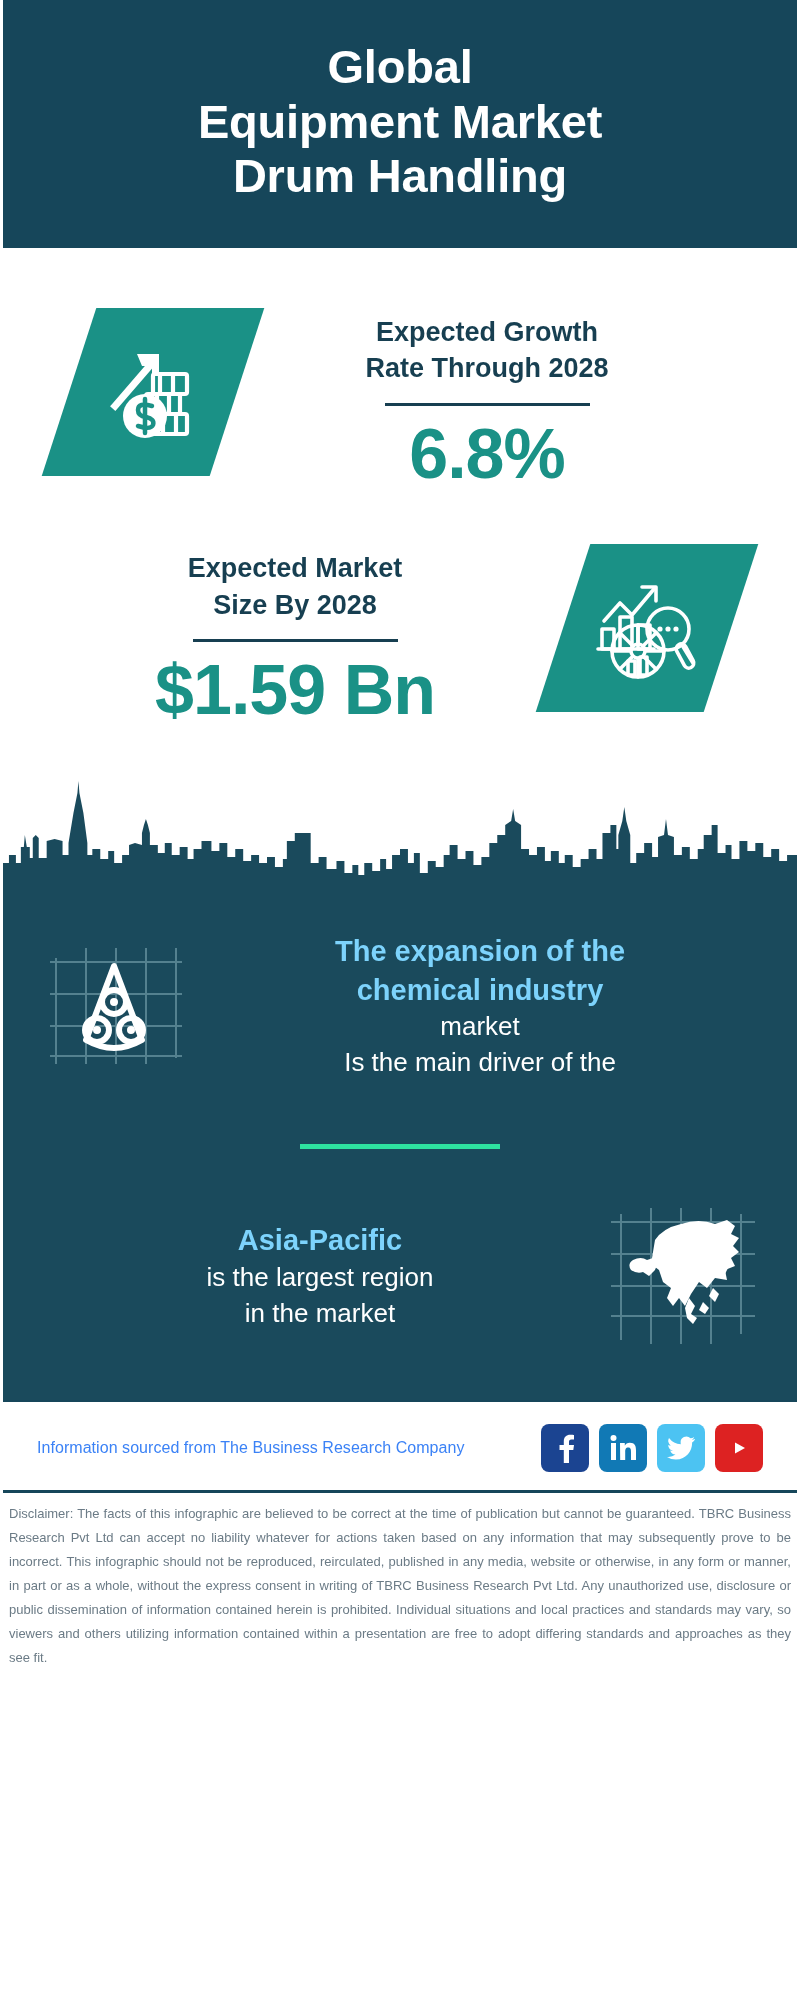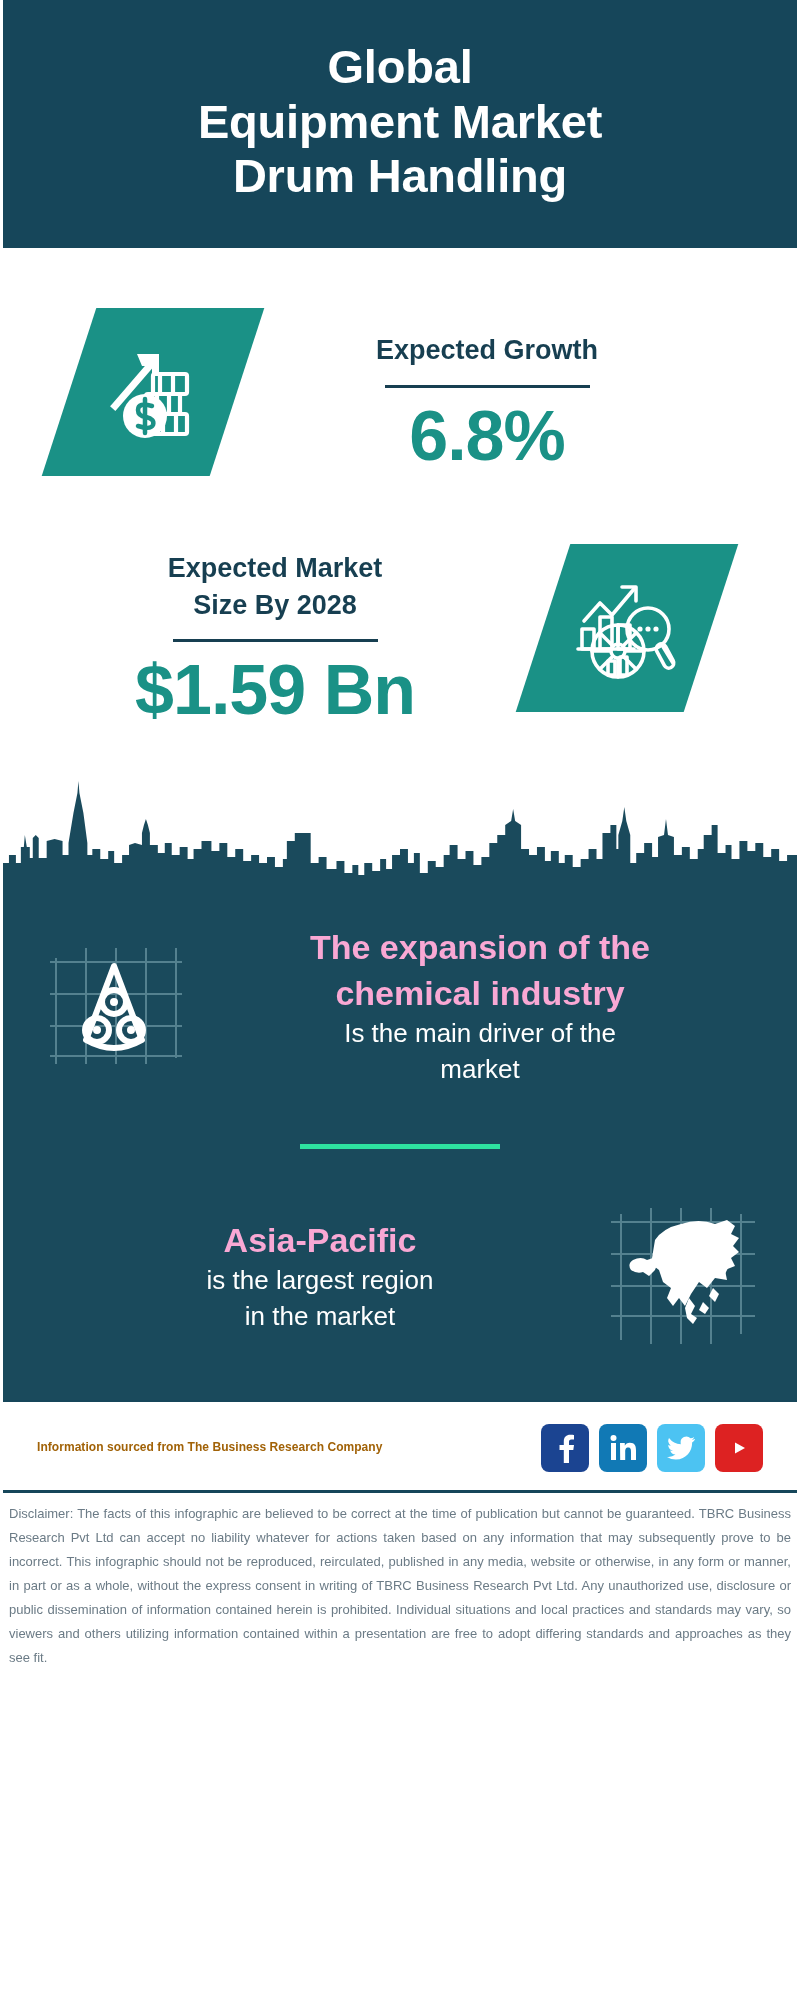--- a/index.html
+++ b/index.html
@@ -43,21 +43,21 @@
     height:515px;
     background:#ffffff;
   }
 
   .stat-row {
     display:flex;
     align-items:center;
     padding:0 30px;
   }
   .stat-row.row-growth { height:255px; padding-top:32px; }
-  .stat-row.row-size   { height:250px;gap:20px; }
+  .stat-row.row-size   { height:250px; }
 
   .para {
     width:168px;
     height:168px;
     background:#1a9186;
     transform:skewX(-18deg);
     display:flex;
     align-items:center;
     justify-content:center;
     flex:0 0 auto;
@@ -114,22 +114,22 @@
     width:160px;
     height:160px;
     flex:0 0 auto;
     position:relative;
     display:flex;
     align-items:center;
     justify-content:center;
   }
   .dark-text { flex:1 1 auto; text-align:center; padding:0 8px; }
   .hl {
-    color:#f9a8d4;
-    font-size:34px;
+    color:#7dd3fc;
+    font-size:29px;
     font-weight:bold;
     line-height:1.34;
     display:block;
   }
   .sub {
     color:#ffffff;
     font-size:26px;
     font-weight:normal;
     line-height:1.38;
     display:block;
@@ -145,25 +145,24 @@
   
   .footer {
     background:#ffffff;
     padding:22px 34px 18px;
     display:flex;
     align-items:center;
     border-top:2px solid #16465a;
   }
   .source { flex:1 1 auto; }
   .source div {
-    color:#a16207;
-    font-size:12px;
+    color:#3b82f6;
+    font-size:16px;
     line-height:1.65;
     letter-spacing:0.05px;
-    font-weight:bold;
   }
   .socials { display:flex; gap:10px; flex:0 0 auto; }
   .soc {
     width:48px; height:48px;
     border-radius:8px;
     display:flex; align-items:center; justify-content:center;
   }
   .soc.fb { background:#1b4491; }
   .soc.li { background:#1179b5; }
   .soc.tw { background:#4cc3f2; }
@@ -218,20 +217,21 @@
           <circle cx="48" cy="80" r="22" fill="#ffffff"></circle>
           <g stroke="#1a9186" stroke-width="4.5" fill="none" stroke-linecap="round">
             <path d="M55 70 Q41 66 41 74 Q41 80 49 81 Q58 83 56 89 Q54 94 41 90"></path>
             <line x1="48" y1="63" x2="48" y2="97"></line>
           </g>
         </svg>
       </div>
       <div class="stat-text">
         <div class="stat-label">
           <div>Expected Growth</div>
+          <div>Rate Through 2028</div>
         </div>
         <div class="stat-rule"></div>
         <div class="stat-value">6.8%</div>
       </div>
       <div class="mid-gap-right"></div>
     </div>
 
     <div class="stat-row row-size">
       <div class="mid-gap-right"></div>
       <div class="stat-text">
@@ -311,22 +311,22 @@
           <g fill="#ffffff">
             <circle cx="72" cy="70" r="4"></circle>
             <circle cx="55" cy="98" r="4"></circle>
             <circle cx="89" cy="98" r="4"></circle>
           </g>
         </svg>
       </div>
       <div class="dark-text">
         <span class="hl">The expansion of the</span>
         <span class="hl">chemical industry</span>
+        <span class="sub">market</span>
         <span class="sub">Is the main driver of the</span>
-        <span class="sub">market</span>
       </div>
     </div>
 
     <div class="green-divider"></div>
 
     <div class="dark-row region">
       <div class="dark-text">
         <span class="hl">Asia-Pacific</span>
         <span class="sub">is the largest region</span>
         <span class="sub">in the market</span>

